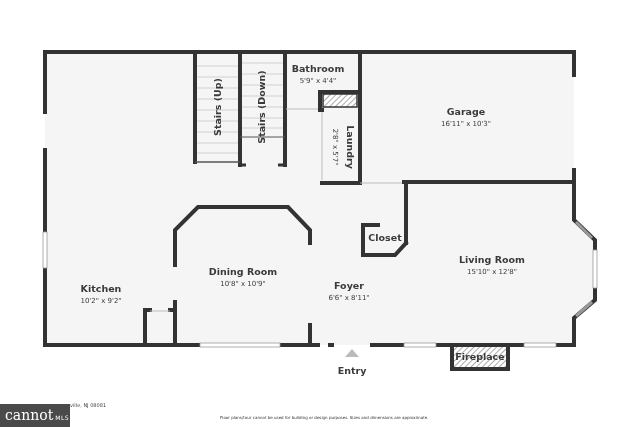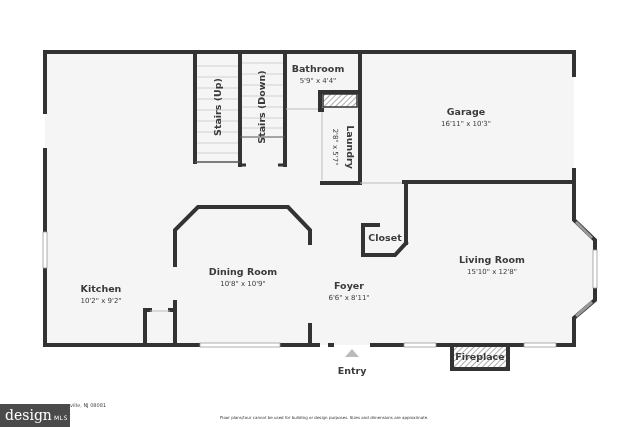--- a/index.html
+++ b/index.html
@@ -131,15 +131,15 @@
   <text class="room-name" x="101" y="292" text-anchor="middle">Kitchen</text>
   <text class="room-dim" x="101" y="303" text-anchor="middle">10'2" x 9'2"</text>
 
   <text class="room-name" x="243" y="275" text-anchor="middle">Dining Room</text>
   <text class="room-dim" x="243" y="286" text-anchor="middle">10'8" x 10'9"</text>
 
   <text class="room-name" x="349" y="289" text-anchor="middle">Foyer</text>
   <text class="room-dim" x="349" y="300" text-anchor="middle">6'6" x 8'11"</text>
 </svg>
 
-<div class="logo"><span>design</span><small>MLS</small></div>
+<div class="logo"><span>cannot</span><small>MLS</small></div>
 <div class="address">ville, NJ 08081</div>
 <div class="disclaimer">Floor plans/tour cannot be used for building or design purposes. Sizes and dimensions are approximate.</div>
 
 </body></html>

